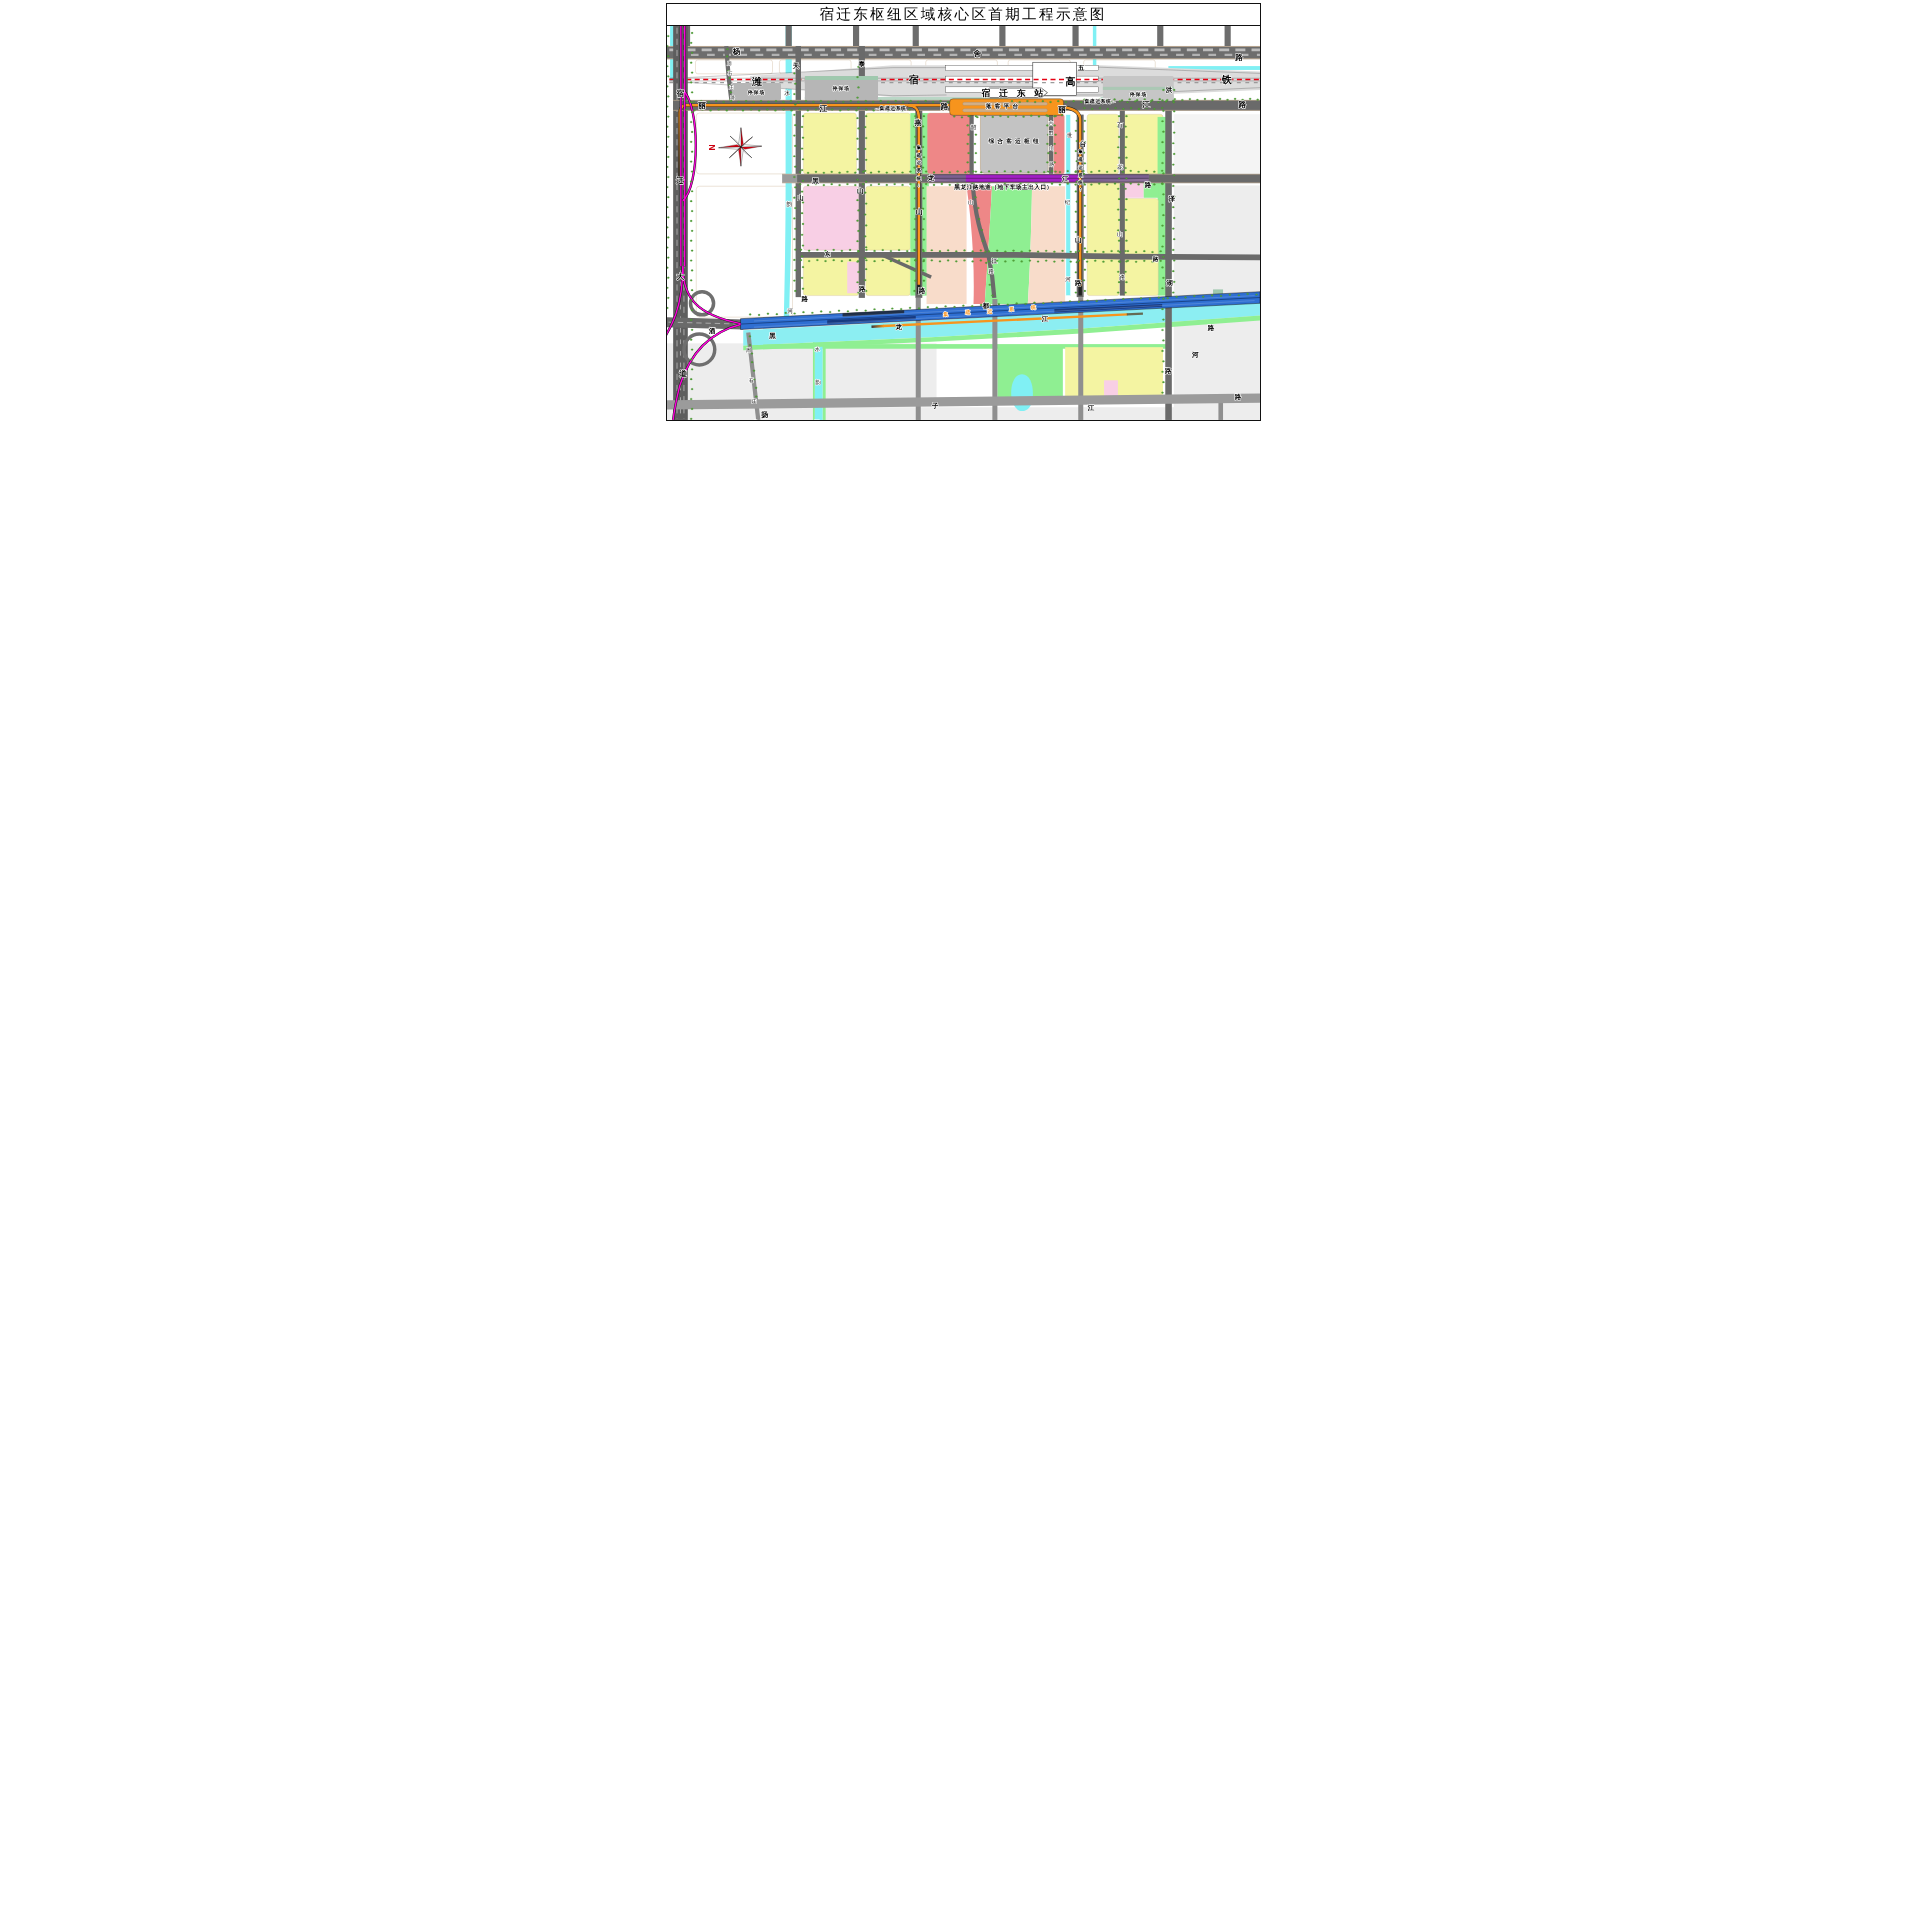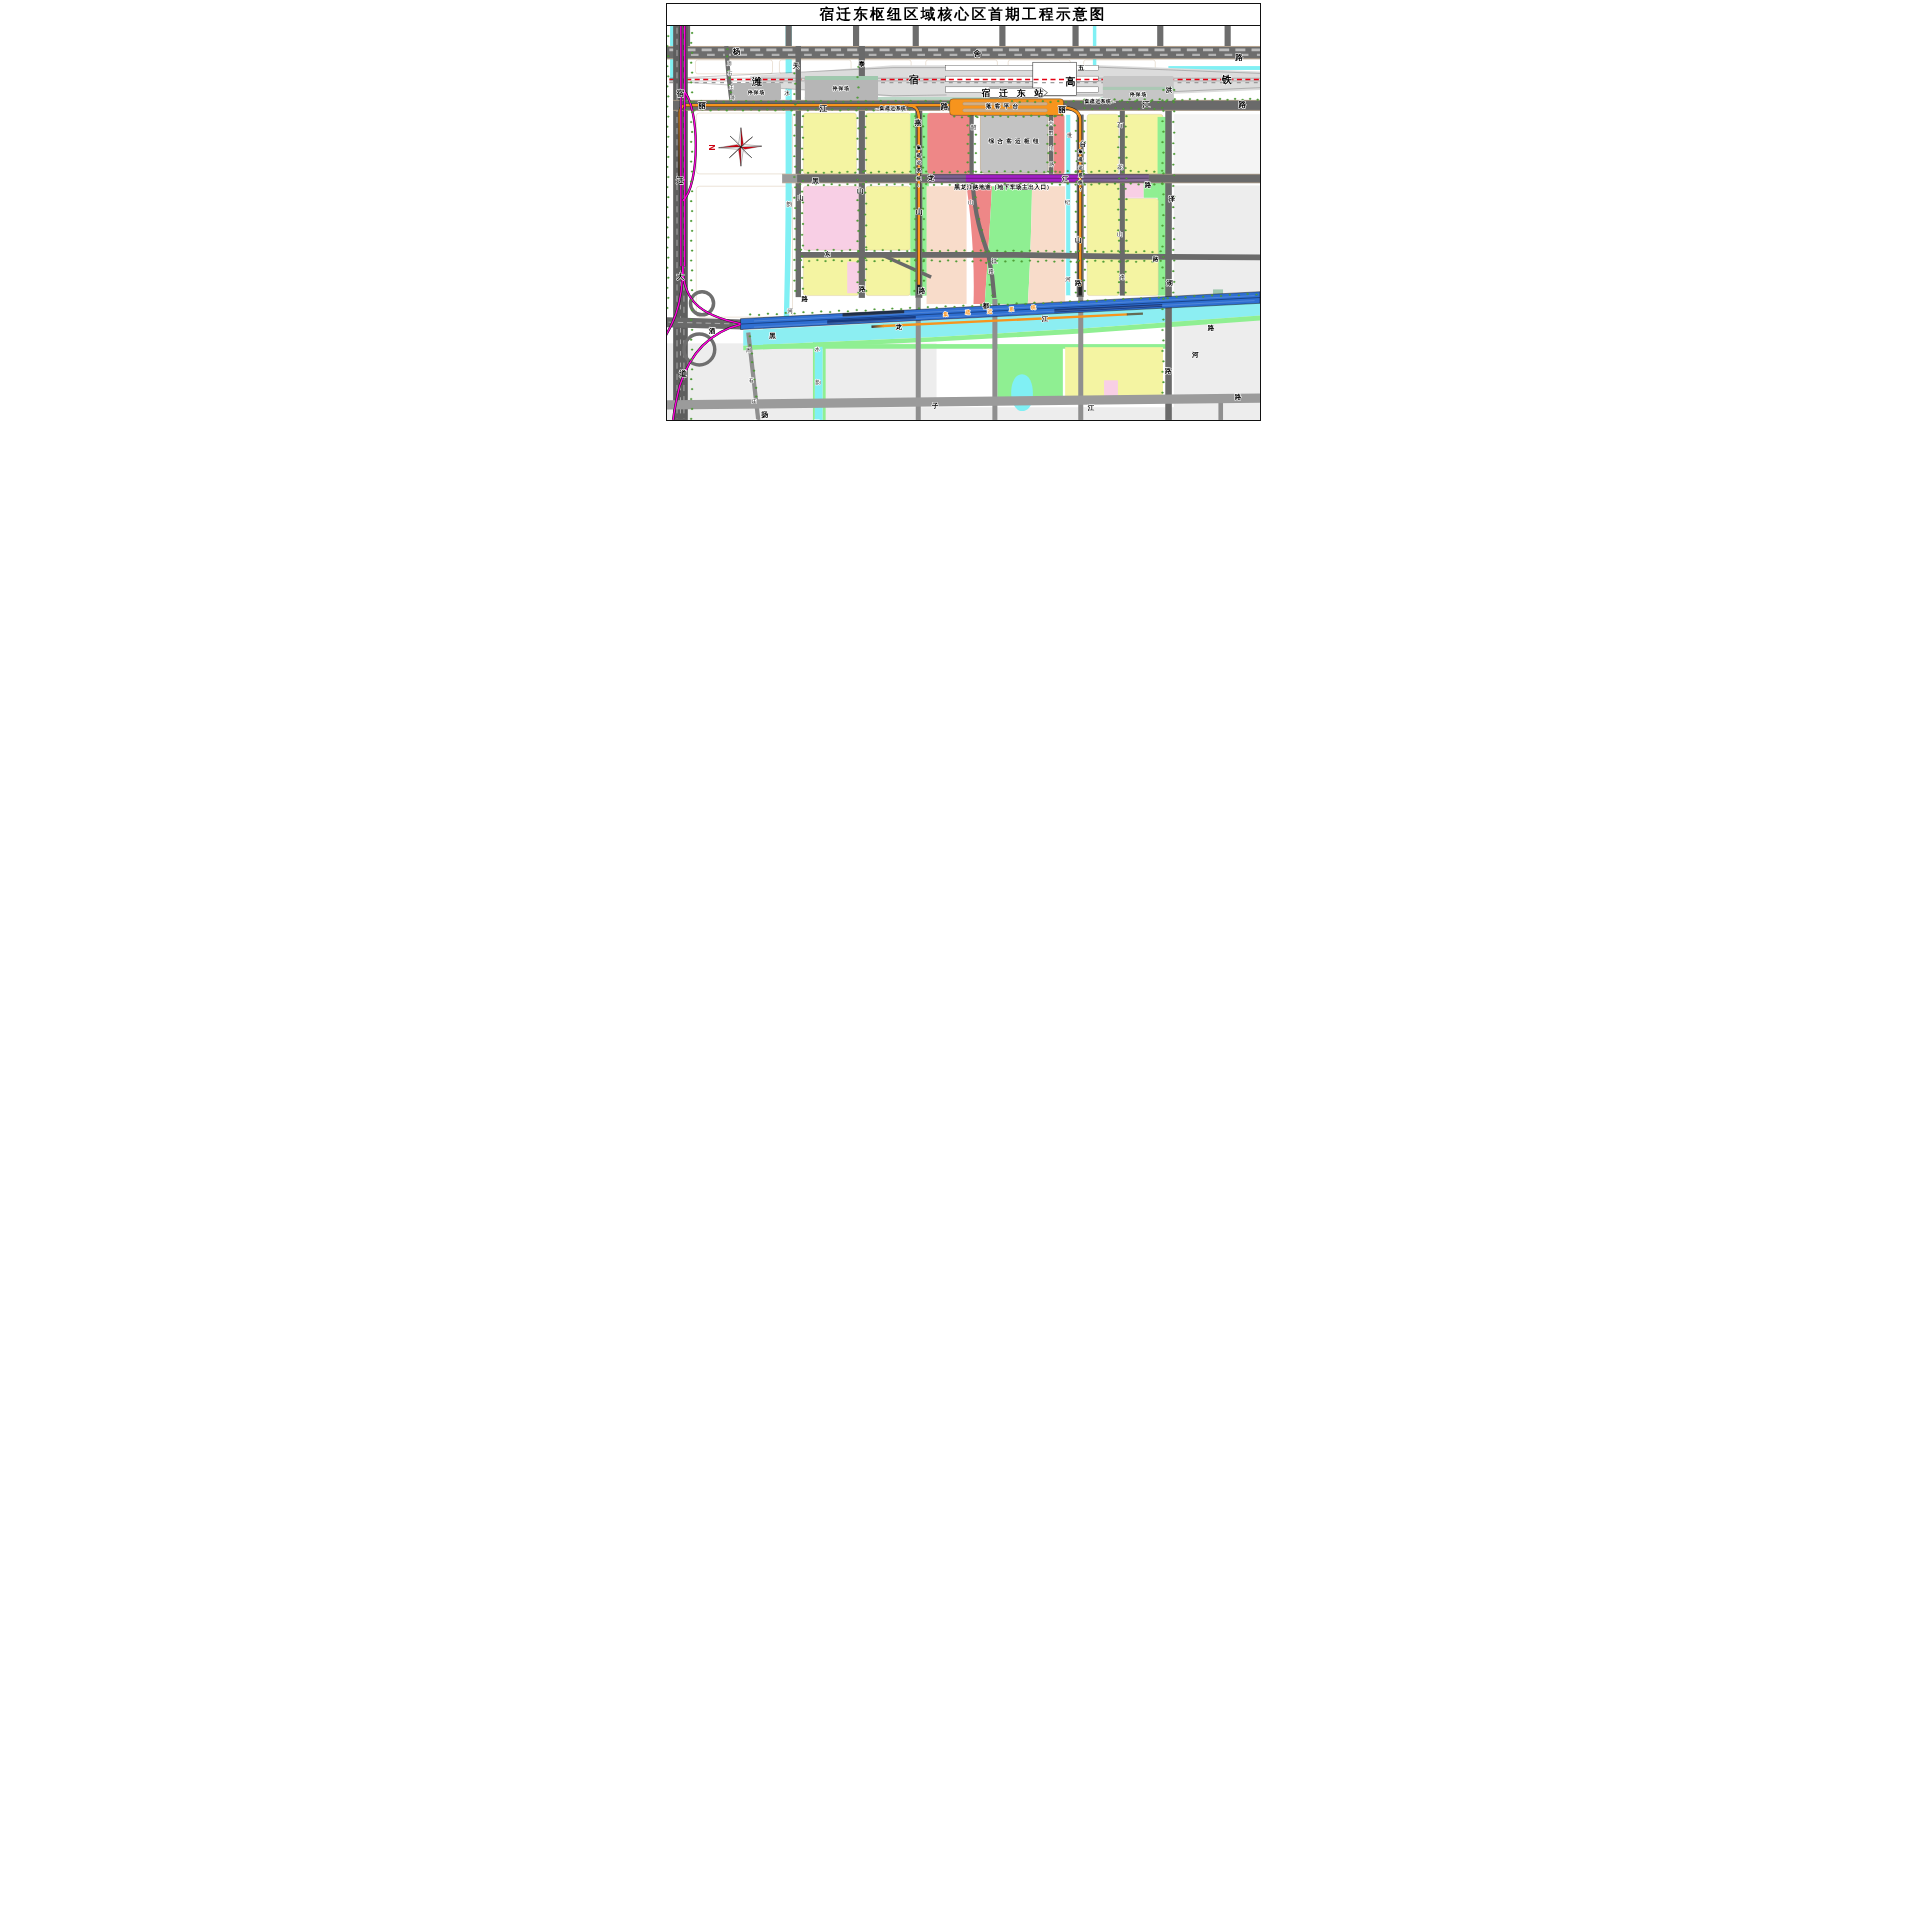--- a/index.html
+++ b/index.html
@@ -1,18 +1,18 @@
 <!DOCTYPE html>
 <html style="font-size:6.2px"><head>
 <meta charset="utf-8">
 <style>
   html,body{margin:0;padding:0;background:#fff;font-family:"Liberation Sans","DejaVu Sans",sans-serif;}
   .frame{position:relative;width:593px;height:416px;margin:3.1px auto;border:1.5px solid #111;background:#fff;}
   .titlebar{height:21px;border-bottom:1.5px solid #111;display:flex;align-items:center;justify-content:center;}
-  .titlebar h1{margin:0;font-size:14.6px;font-weight:bold;letter-spacing:2.3px;color:#000;}
+  .titlebar h1{margin:0;font-size:14.6px;font-weight:normal;letter-spacing:2.3px;color:#000;}
   .mapwrap{position:relative;width:593px;height:394px;overflow:hidden;}
   svg{display:block;}
   text{font-family:"Liberation Sans","DejaVu Sans",sans-serif;}
   .halo{paint-order:stroke fill;stroke:#ffffff;stroke-width:3.2px;stroke-linejoin:round;}
 </style>
 </head>
 <body>
 
 <div class="frame">
   <div class="titlebar">

